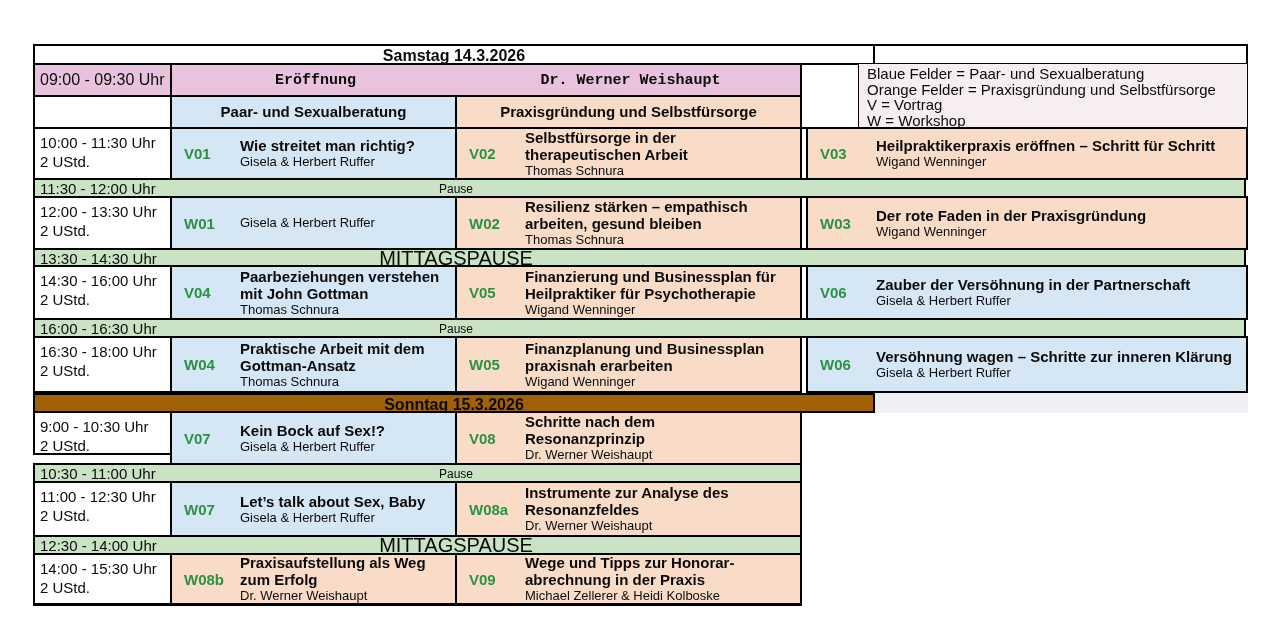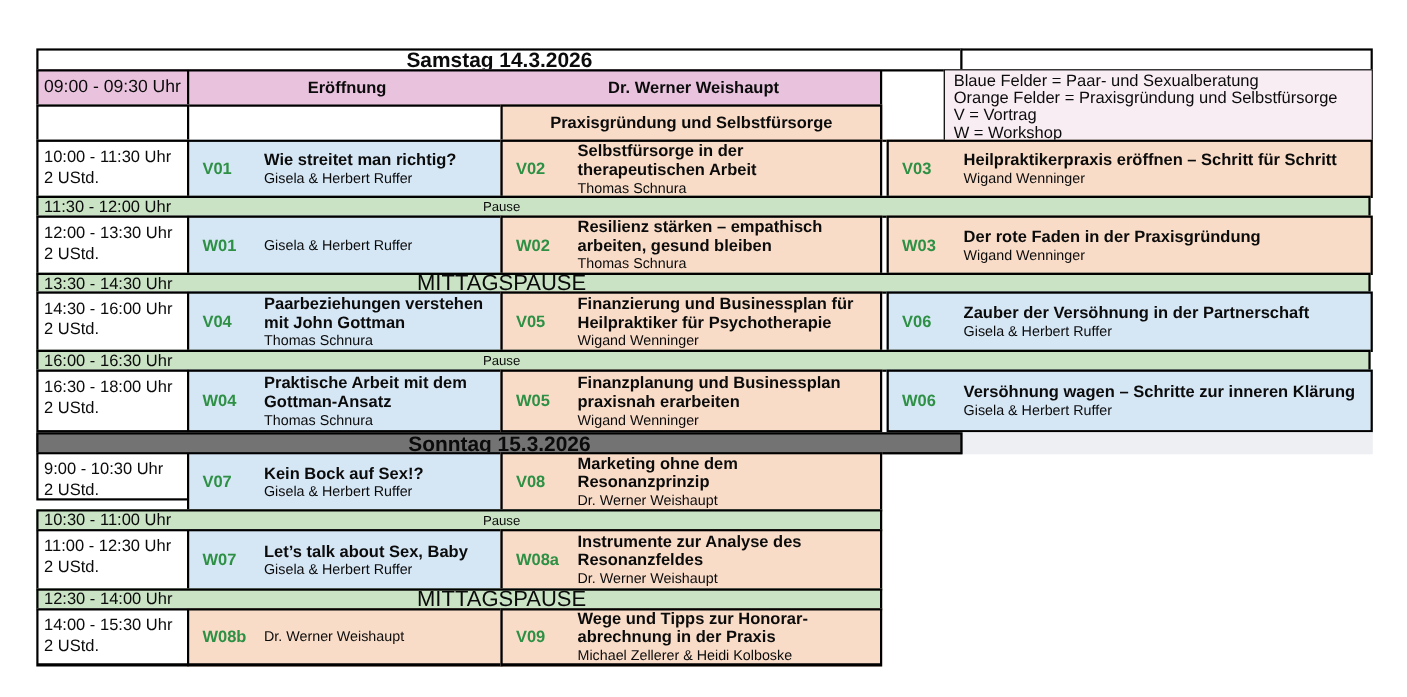--- a/index.html
+++ b/index.html
@@ -5,29 +5,29 @@
   html,body{margin:0;padding:0;background:#fff;}
   #stage{position:relative;width:1279px;height:634px;background:#fff;overflow:hidden;
          font-family:"Liberation Sans","DejaVu Sans",sans-serif;color:#0b0b0b;}
   .cell{position:absolute;box-sizing:border-box;border:2px solid #000;background:#fff;}
   .noborder{border:none;}
   .blue{background:#d5e6f5;}
   .orange{background:#f9dcc8;}
   .pink{background:#e9c3de;}
 
   
-  .dayhdr{font-weight:bold;font-size:19px;text-align:center;line-height:17px;padding-top:1px;}
+  .dayhdr{font-weight:bold;font-size:16px;text-align:center;line-height:17px;padding-top:1px;}
   #sams-a{left:33px;top:44px;width:842px;height:21px;}
   #sams-b{left:873px;top:44px;width:375px;height:21px;}
   #sonn-strip{left:871px;top:393px;width:377px;height:20px;background:#edeff3;border:none;}
-  #sonn-a{left:33px;top:393px;width:842px;height:20px;background:#737373;}
+  #sonn-a{left:33px;top:393px;width:842px;height:20px;background:#a16207;}
 
   
   #pink-time{left:33px;top:63px;width:139px;height:34px;font-size:16px;line-height:30px;padding-left:5px;}
-  #pink-main{left:170px;top:63px;width:632px;height:34px;}
+  #pink-main{left:170px;top:63px;width:632px;height:34px;font-family:Liberation Mono, monospace;}
   #pink-main .pkspan{position:absolute;top:50%;transform:translateY(-50%);font-weight:bold;font-size:15px;text-align:center;}
   .pk1{left:0;width:287px;}
   .pk2{left:285px;width:347px;}
 
   
   #gap-cell{left:800px;top:63px;width:60px;height:66px;}
   #legendbox{left:858px;top:63px;width:390px;height:66px;background:#f9edf4;border-width:1.5px;
              font-size:15px;line-height:15.5px;padding:2px 8px;}
 
   
@@ -107,20 +107,21 @@
   </div>
   <div class="cell" id="gap-cell"></div>
   <div class="cell" id="legendbox">
     <div>Blaue Felder = Paar- und Sexualberatung</div>
     <div>Orange Felder = Praxisgründung und Selbstfürsorge</div>
     <div>V = Vortrag</div>
     <div>W = Workshop</div>
   </div>
 
   <div class="cell" id="hdr-time"></div>
+  <div class="cell blue trackhdr" id="hdr-blue">Paar- und Sexualberatung</div>
   <div class="cell orange trackhdr" id="hdr-orange">Praxisgründung und Selbstfürsorge</div>
 
   <div class="cell timec" id="r1t">
     <div>10:00 - 11:30 Uhr</div>
     <div>2 UStd.</div>
   </div>
   <div class="cell sess blue" id="r1a">
     <div class="code">V01</div>
     <div class="stxt">
         <div class="stitle">Wie streitet man richtig?</div>
@@ -250,21 +251,21 @@
   <div class="cell sess blue" id="r5a">
     <div class="code">V07</div>
     <div class="stxt">
         <div class="stitle">Kein Bock auf Sex!?</div>
     <div class="sspeaker">Gisela &amp; Herbert Ruffer</div>
       </div>
   </div>
   <div class="cell sess orange" id="r5b">
     <div class="code">V08</div>
     <div class="stxt">
-        <div class="stitle">Marketing ohne dem
+        <div class="stitle">Schritte nach dem
 Resonanzprinzip</div>
     <div class="sspeaker">Dr. Werner Weishaupt</div>
       </div>
   </div>
 
   <div class="cell band" id="pz3">
     <span class="btime">10:30 - 11:00 Uhr</span>
     <span class="blabelwrap"><span class="blabel">Pause</span></span>
   </div>
 
@@ -293,20 +294,22 @@
     <span class="blabelwrap"><span class="blabel">MITTAGSPAUSE</span></span>
   </div>
 
   <div class="cell timec" id="r7t">
     <div>14:00 - 15:30 Uhr</div>
     <div>2 UStd.</div>
   </div>
   <div class="cell sess orange" id="r7a">
     <div class="code">W08b</div>
     <div class="stxt">
+        <div class="stitle">Praxisaufstellung als Weg
+zum Erfolg</div>
     <div class="sspeaker">Dr. Werner Weishaupt</div>
       </div>
   </div>
   <div class="cell sess orange" id="r7b">
     <div class="code">V09</div>
     <div class="stxt">
         <div class="stitle">Wege und Tipps zur Honorar-
 abrechnung in der Praxis</div>
     <div class="sspeaker">Michael Zellerer &amp; Heidi Kolboske</div>
       </div>

